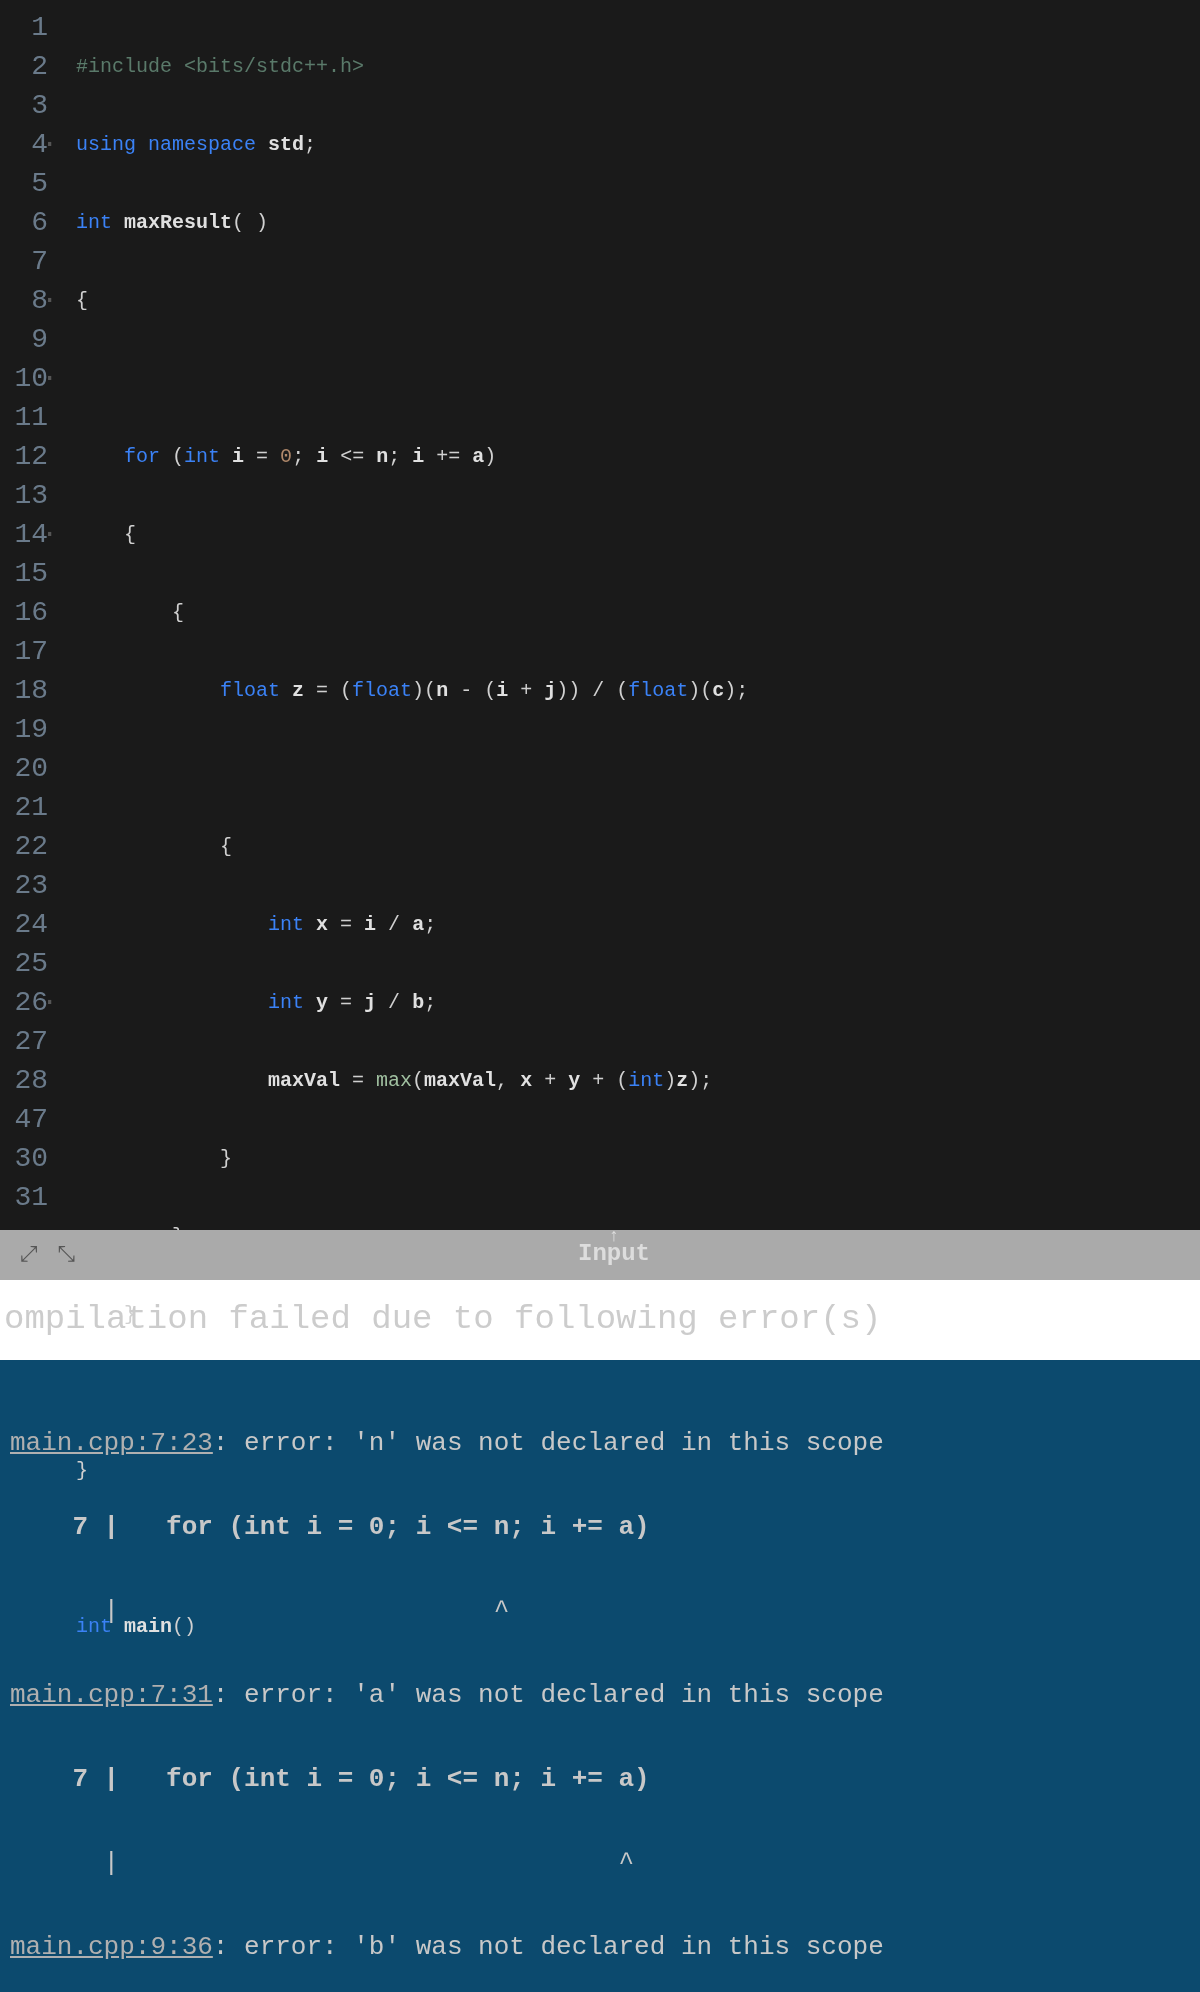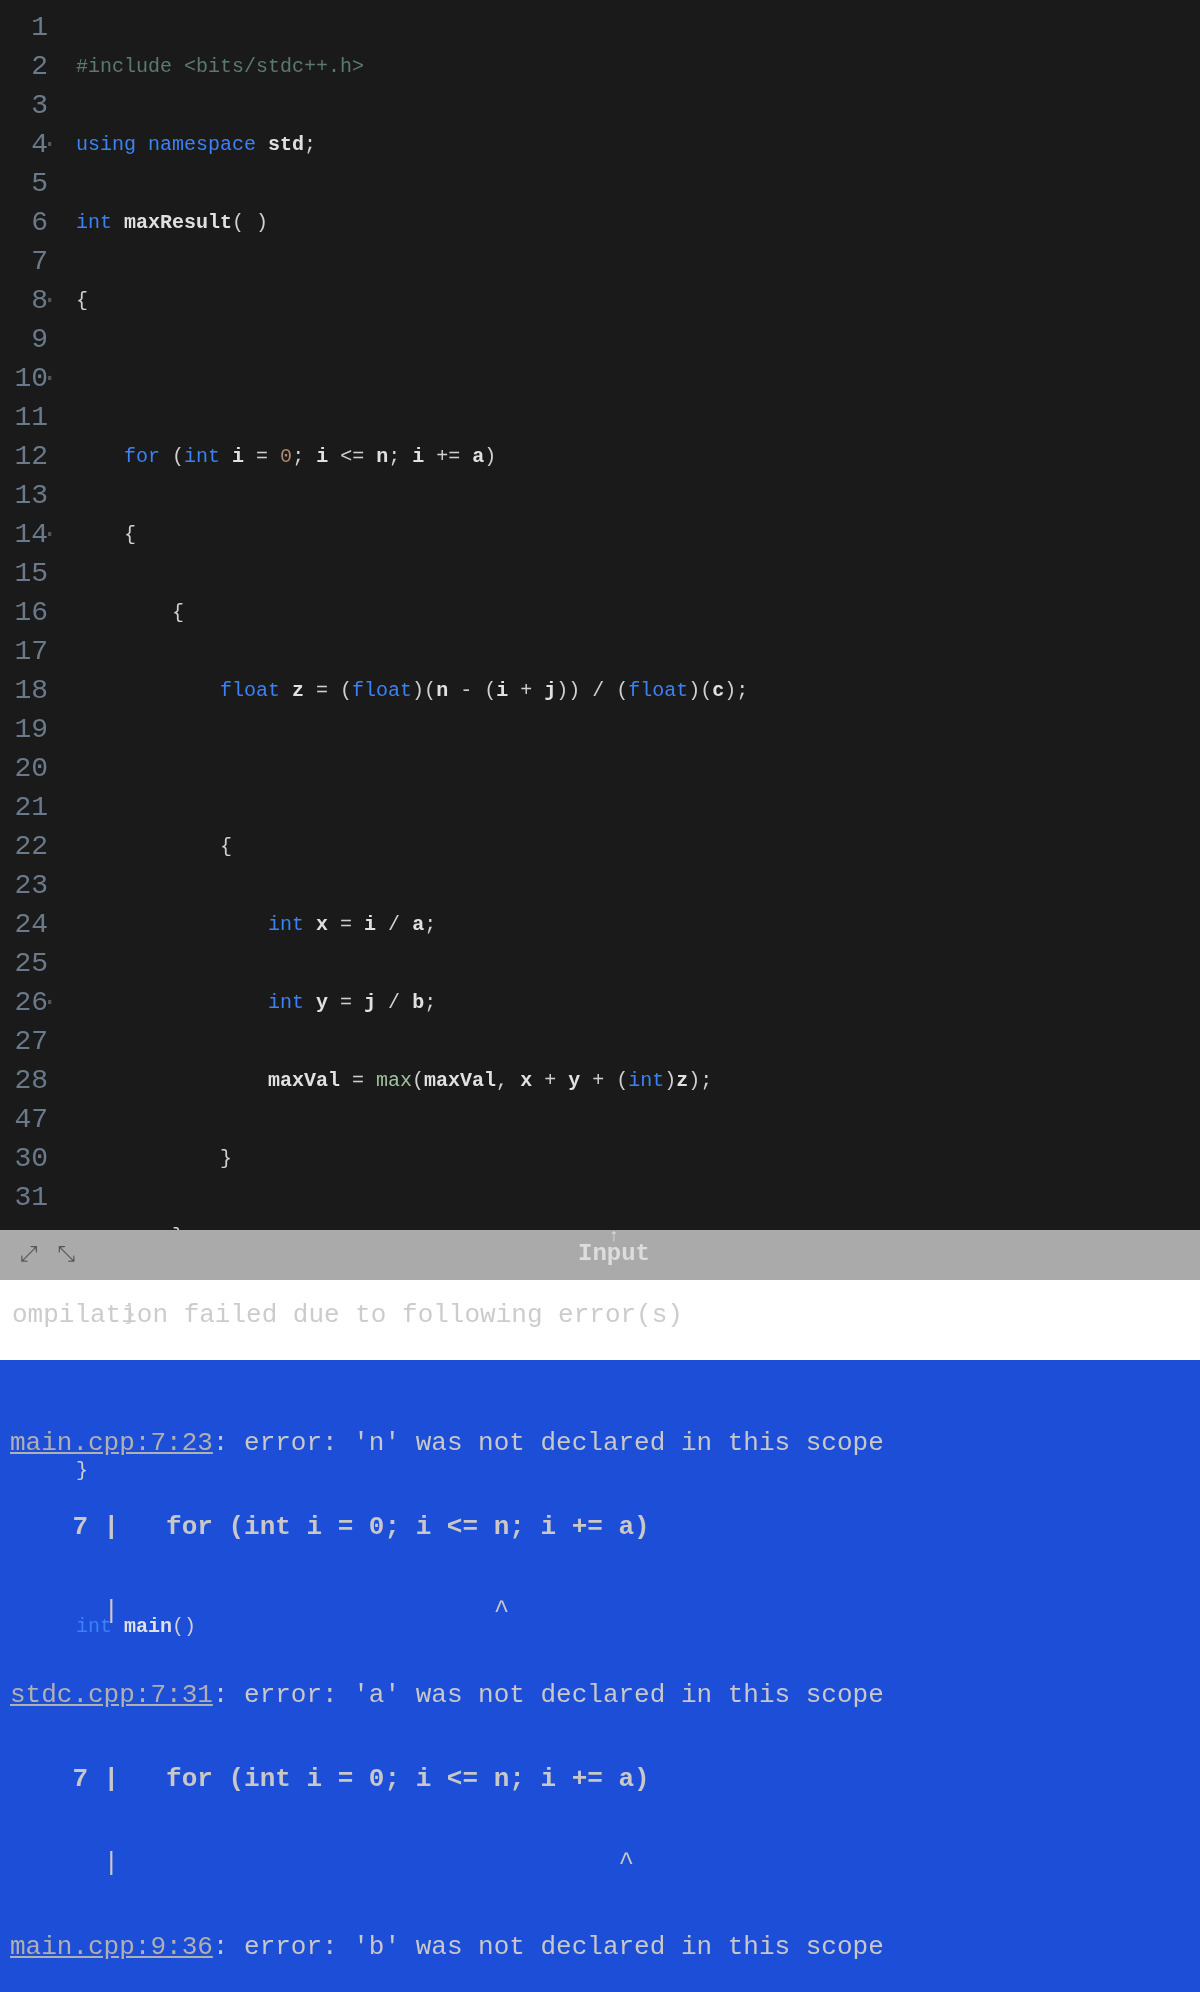--- a/index.html
+++ b/index.html
@@ -68,26 +68,26 @@
   top: -4px;
   color: #ddd;
   font-size: 24px;
   font-weight: bold;
   text-align: center;
 }
 .input-tab .arrow { font-size: 18px; display: block; margin-bottom: -6px; }
 .compile-header {
   background: #fff;
   color: #ccc;
-  padding: 20px 12px;
-  font-size: 26px;
+  padding: 20px 4px;
+  font-size: 34px;
   height: 80px;
 }
 .error-panel {
-  background: #1d4ed8;
+  background: #0c4a6e;
   color: #c8c8c8;
   font-size: 26px;
   line-height: 42px;
   padding: 20px 10px;
   white-space: pre;
   height: 632px;
 }
 .error-panel .loc { text-decoration: underline; color: #b0b0b0; }
 .error-panel .err-line { display: block; }
 .error-panel .caret-line { color: #c8c8c8; }
@@ -173,20 +173,20 @@
 </div>
 
 <div class="compile-header">
   <span>ompilation failed due to following error(s)</span>
 </div>
 
 <div class="error-panel">
 <span class="err-line"><span class="loc">main.cpp:7:23</span><span>: error: 'n' was not declared in this scope</span></span>
 <span class="err-line ekw">    7 |   for (int i = 0; i &lt;= n; i += a)</span>
 <span class="err-line caret-line">      |                        ^</span>
-<span class="err-line"><span class="loc">stdc.cpp:7:31</span><span>: error: 'a' was not declared in this scope</span></span>
+<span class="err-line"><span class="loc">main.cpp:7:31</span><span>: error: 'a' was not declared in this scope</span></span>
 <span class="err-line ekw">    7 |   for (int i = 0; i &lt;= n; i += a)</span>
 <span class="err-line caret-line">      |                                ^</span>
 <span class="err-line"><span class="loc">main.cpp:9:36</span><span>: error: 'b' was not declared in this scope</span></span>
 
 
 
 </div>
 
 </body></html>

